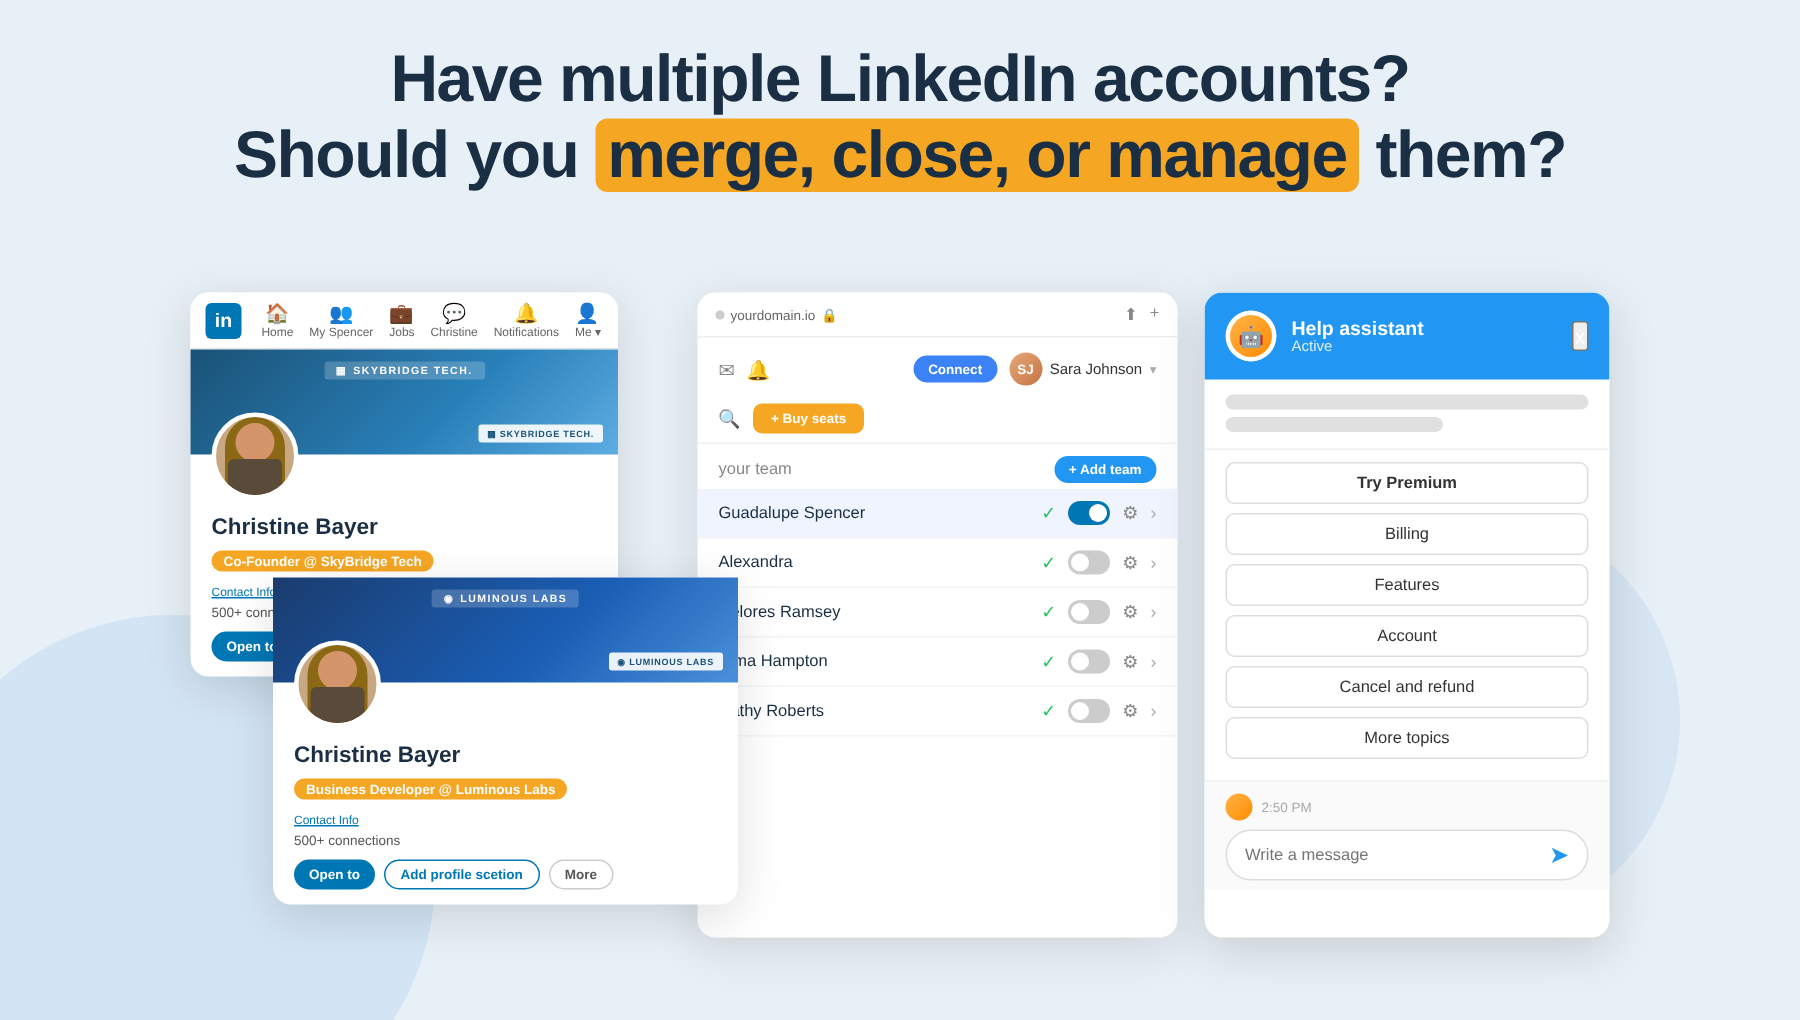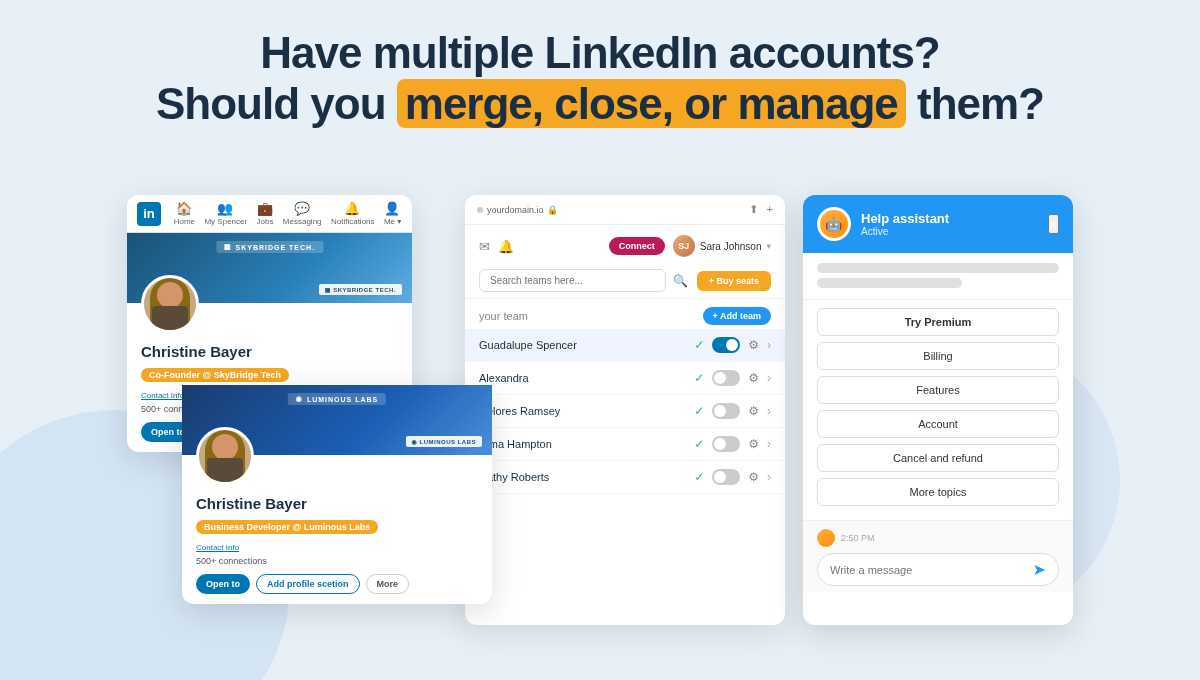--- a/index.html
+++ b/index.html
@@ -205,21 +205,21 @@
     .team-url-dot { width: 6px; height: 6px; background: #ccc; border-radius: 50%; }
     .team-nav-icons { display: flex; gap: 8px; }
     .team-nav-icon { font-size: 11px; color: #888; cursor: pointer; }
 
     .team-header {
       display: flex; align-items: center; justify-content: space-between;
       padding: 10px 14px 6px;
     }
     .team-header-right { display: flex; align-items: center; gap: 8px; }
     .team-connect-btn {
-      background: #be185d; color: #fff; border: none;
+      background: #3b82f6; color: #fff; border: none;
       font-size: 9px; font-weight: 600; padding: 4px 10px; border-radius: 12px; cursor: pointer;
     }
     .team-user-info {
       display: flex; align-items: center; gap: 5px; font-size: 10px; color: #333;
     }
     .team-user-avatar {
       width: 22px; height: 22px; border-radius: 50%;
       background: linear-gradient(135deg, #e8a87c, #c47440);
       display: flex; align-items: center; justify-content: center;
       font-size: 9px; color: #fff; font-weight: 700;
@@ -382,21 +382,21 @@
           <div class="li-nav-item">
               <span class="li-nav-icon">👥</span>
               <span>My Spencer</span>
             </div>
           <div class="li-nav-item">
               <span class="li-nav-icon">💼</span>
               <span>Jobs</span>
             </div>
           <div class="li-nav-item">
               <span class="li-nav-icon">💬</span>
-              <span>Messaging</span>
+              <span>Christine</span>
             </div>
           <div class="li-nav-item">
               <span class="li-nav-icon">🔔</span>
               <span>Notifications</span>
             </div>
           <div class="li-nav-item">
               <span class="li-nav-icon">👤</span>
               <span>Me ▾</span>
             </div>
         </div>
@@ -493,21 +493,20 @@
         <button class="team-connect-btn">Connect</button>
         <div class="team-user-info">
           <div class="team-user-avatar">SJ</div>
           <span>Sara Johnson</span>
           <span style="font-size:9px;color:#aaa;">▾</span>
         </div>
       </div>
     </div>
 
     <div class="team-search-row">
-      <input class="team-search-input" type="text" placeholder="Search teams here..." style="">
       <span style="font-size:12px;color:#888;">🔍</span>
       <button class="team-buy-btn">+ Buy seats</button>
     </div>
 
     <div style="padding:8px 14px 4px; display:flex; justify-content:space-between; align-items:center;">
       <span style="font-size:11px;color:#888;">your team</span>
       <button class="team-add-btn">+ Add team</button>
     </div>
 
     <div class="team-list">

